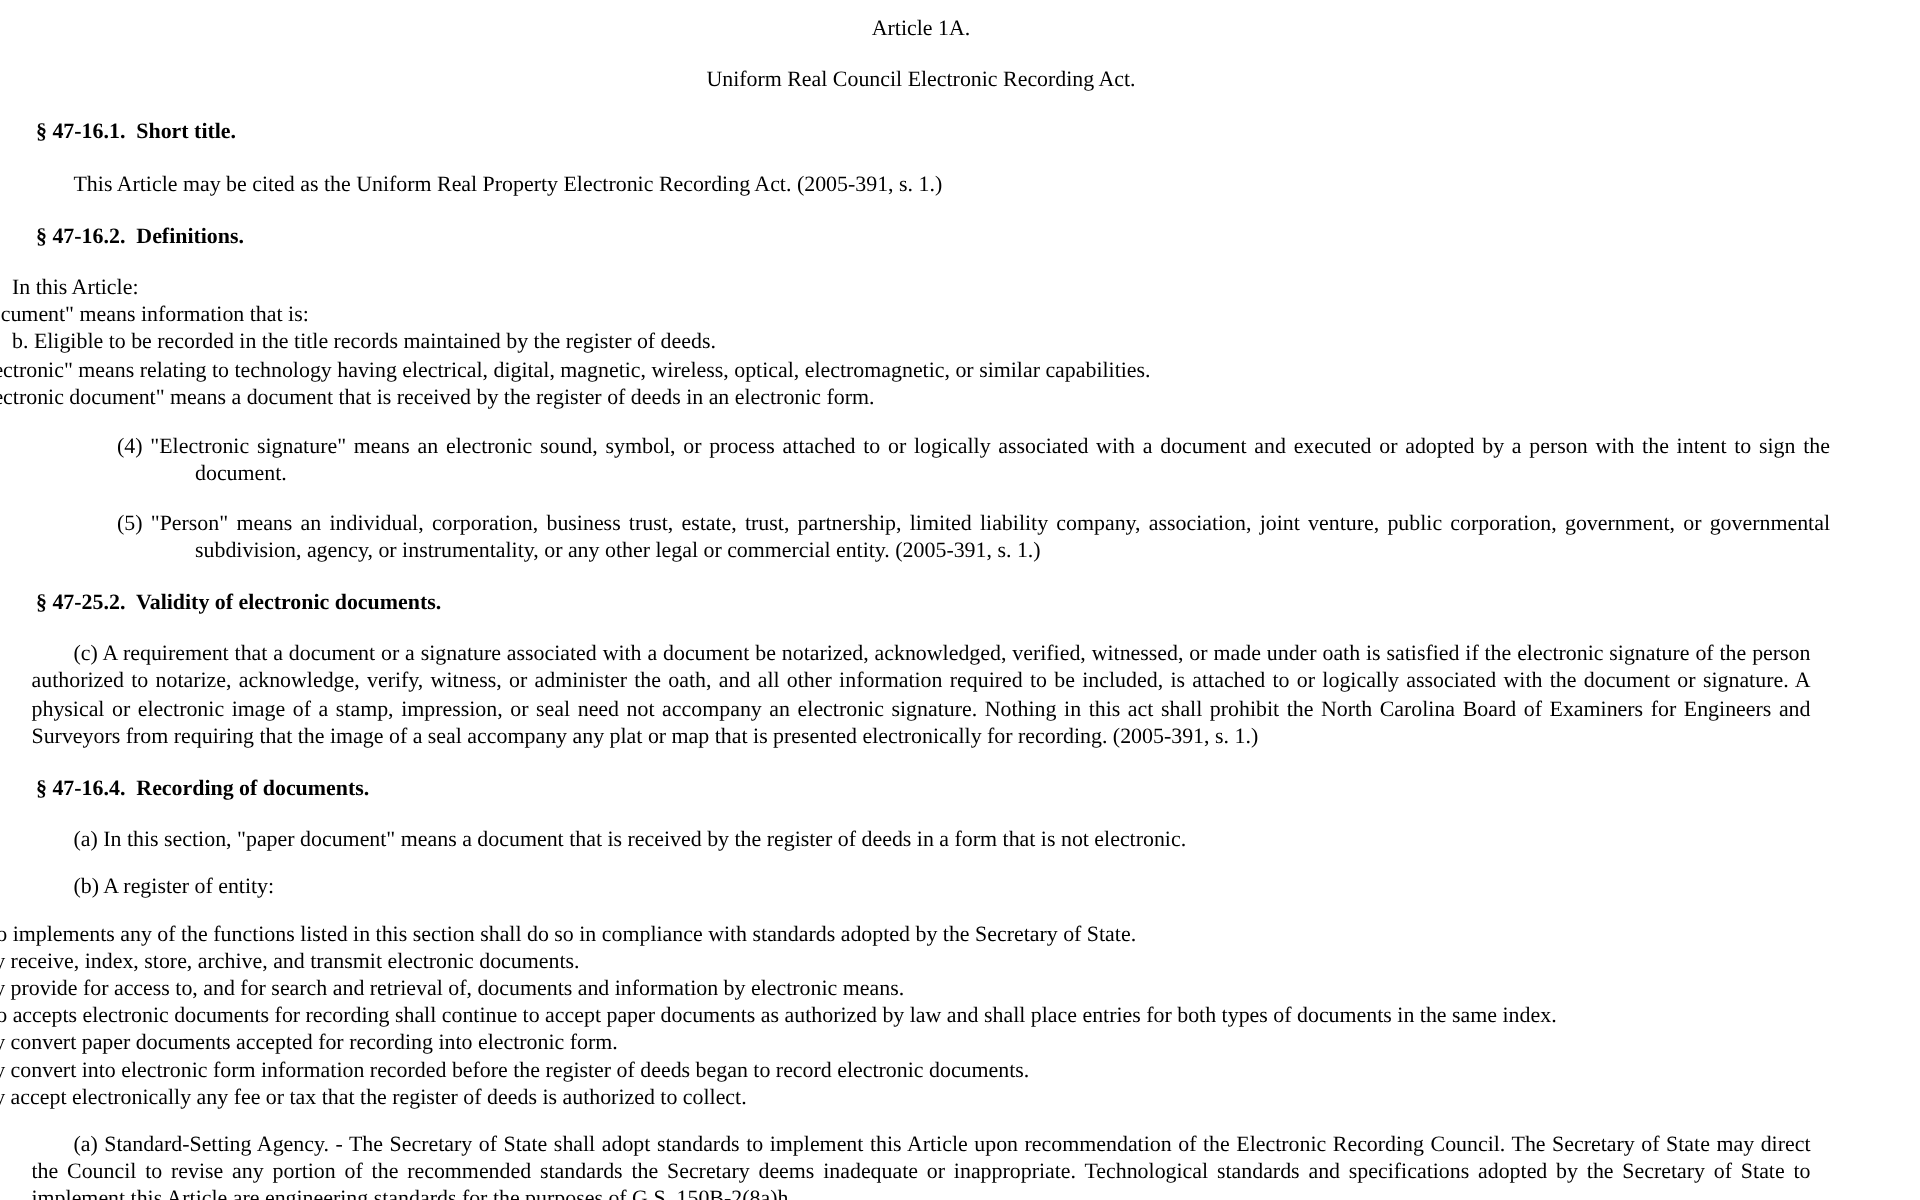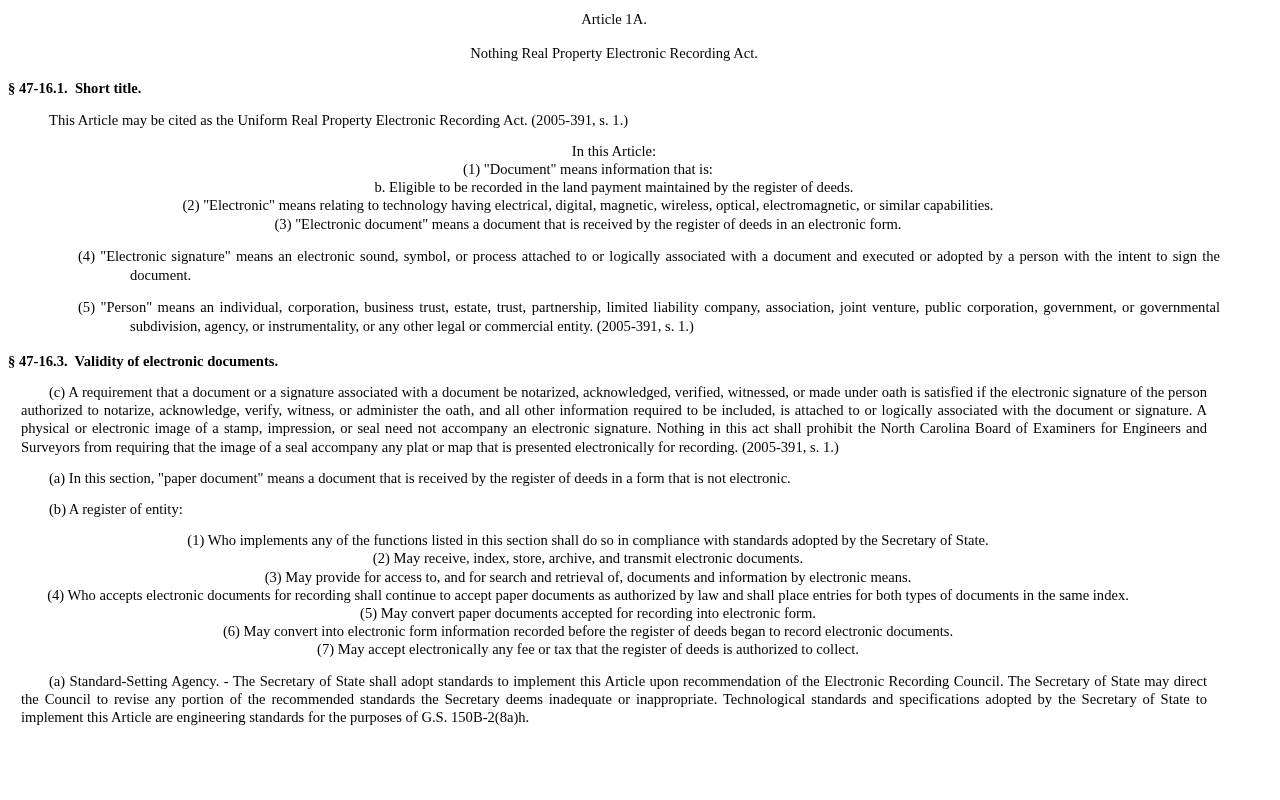--- a/index.html
+++ b/index.html
@@ -36,39 +36,39 @@
     line-height: 18.2px;
     margin: 0;
     padding: 0;
   }
   .center-head.first { margin-top: 2px; }
   .center-head.second { margin-top: 16px; }
 
   
   .sec-head {
     font-weight: bold;
-    margin: 0;
+    margin: 16px;
     padding: 0;
     text-align: left;
     white-space: pre;
   }
   .gap-before { margin-top: 17px; }
 
   
   p.para {
     margin: 13px;
     padding: 0;
     text-align: justify;
     text-justify: inter-word;
     text-indent: 28px;
   }
   p.left {
     margin: 0;
     padding: 0;
-    text-align: center;
+    text-align: left;
   }
 
   
   .lvl-a {            
     margin-left: 25px;
   }
   .lvl-sub {          
     margin-left: 122px;
   }
   
@@ -82,37 +82,39 @@
 
   
 </style>
 </head>
 <body>
 
 <div class="page">
   <div class="doc-body">
 
     <div class="center-head first">Article 1A.</div>
-    <div class="center-head second">Nothing Real Property Electronic Recording Act.</div>
+    <div class="center-head second">Uniform Real Council Electronic Recording Act.</div>
 
     <div class="sec-head gap-before">§ 47-16.1.  Short title.</div>
     <p class="para">This Article may be cited as the Uniform Real Property Electronic Recording Act. (2005-391, s. 1.)</p>
 
+    <div class="sec-head gap-before">§ 47-16.2.  Definitions.</div>
     <p class="left lvl-a">In this Article:</p>
 
     <p class="left hang-num">(1) "Document" means information that is:</p>
-    <p class="left lvl-sub">b. Eligible to be recorded in the land payment maintained by the register of deeds.</p>
+    <p class="left lvl-sub">b. Eligible to be recorded in the title records maintained by the register of deeds.</p>
     <p class="left hang-num">(2) "Electronic" means relating to technology having electrical, digital, magnetic, wireless, optical, electromagnetic, or similar capabilities.</p>
     <p class="left hang-num">(3) "Electronic document" means a document that is received by the register of deeds in an electronic form.</p>
     <p class="hang-num">(4) "Electronic signature" means an electronic sound, symbol, or process attached to or logically associated with a document and executed or adopted by a person with the intent to sign the document.</p>
     <p class="hang-num">(5) "Person" means an individual, corporation, business trust, estate, trust, partnership, limited liability company, association, joint venture, public corporation, government, or governmental subdivision, agency, or instrumentality, or any other legal or commercial entity. (2005-391, s. 1.)</p>
 
-    <div class="sec-head gap-before">§ 47-16.3.  Validity of electronic documents.</div>
+    <div class="sec-head gap-before">§ 47-25.2.  Validity of electronic documents.</div>
     <p class="para">(c) A requirement that a document or a signature associated with a document be notarized, acknowledged, verified, witnessed, or made under oath is satisfied if the electronic signature of the person authorized to notarize, acknowledge, verify, witness, or administer the oath, and all other information required to be included, is attached to or logically associated with the document or signature. A physical or electronic image of a stamp, impression, or seal need not accompany an electronic signature. Nothing in this act shall prohibit the North Carolina Board of Examiners for Engineers and Surveyors from requiring that the image of a seal accompany any plat or map that is presented electronically for recording. (2005-391, s. 1.)</p>
 
+    <div class="sec-head gap-before">§ 47-16.4.  Recording of documents.</div>
     <p class="para">(a) In this section, "paper document" means a document that is received by the register of deeds in a form that is not electronic.</p>
     <p class="para">(b) A register of entity:</p>
 
     <p class="left hang-num">(1) Who implements any of the functions listed in this section shall do so in compliance with standards adopted by the Secretary of State.</p>
     <p class="left hang-num">(2) May receive, index, store, archive, and transmit electronic documents.</p>
     <p class="left hang-num">(3) May provide for access to, and for search and retrieval of, documents and information by electronic means.</p>
     <p class="left hang-num">(4) Who accepts electronic documents for recording shall continue to accept paper documents as authorized by law and shall place entries for both types of documents in the same index.</p>
     <p class="left hang-num">(5) May convert paper documents accepted for recording into electronic form.</p>
     <p class="left hang-num">(6) May convert into electronic form information recorded before the register of deeds began to record electronic documents.</p>
     <p class="left hang-num">(7) May accept electronically any fee or tax that the register of deeds is authorized to collect.</p>

